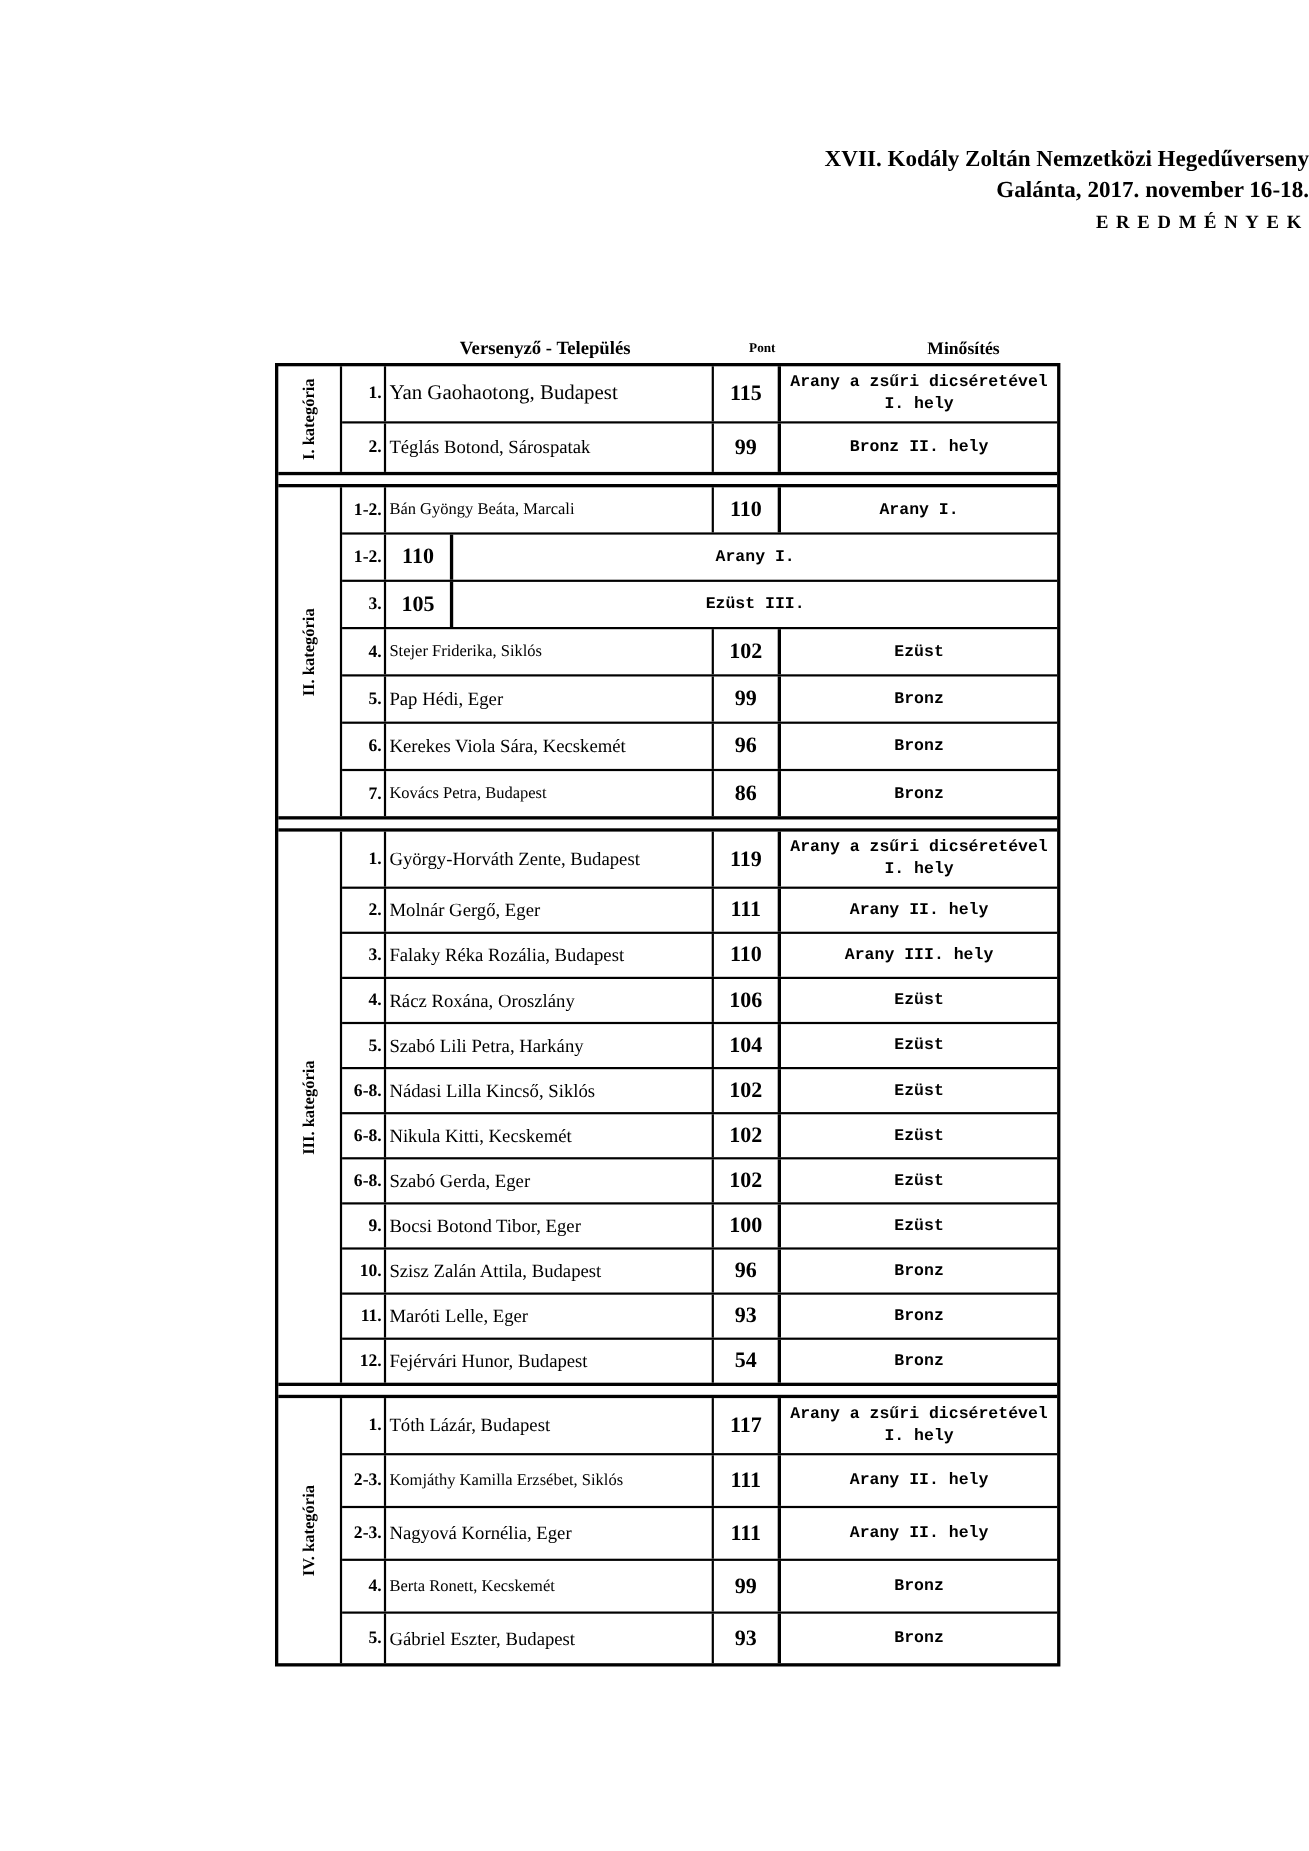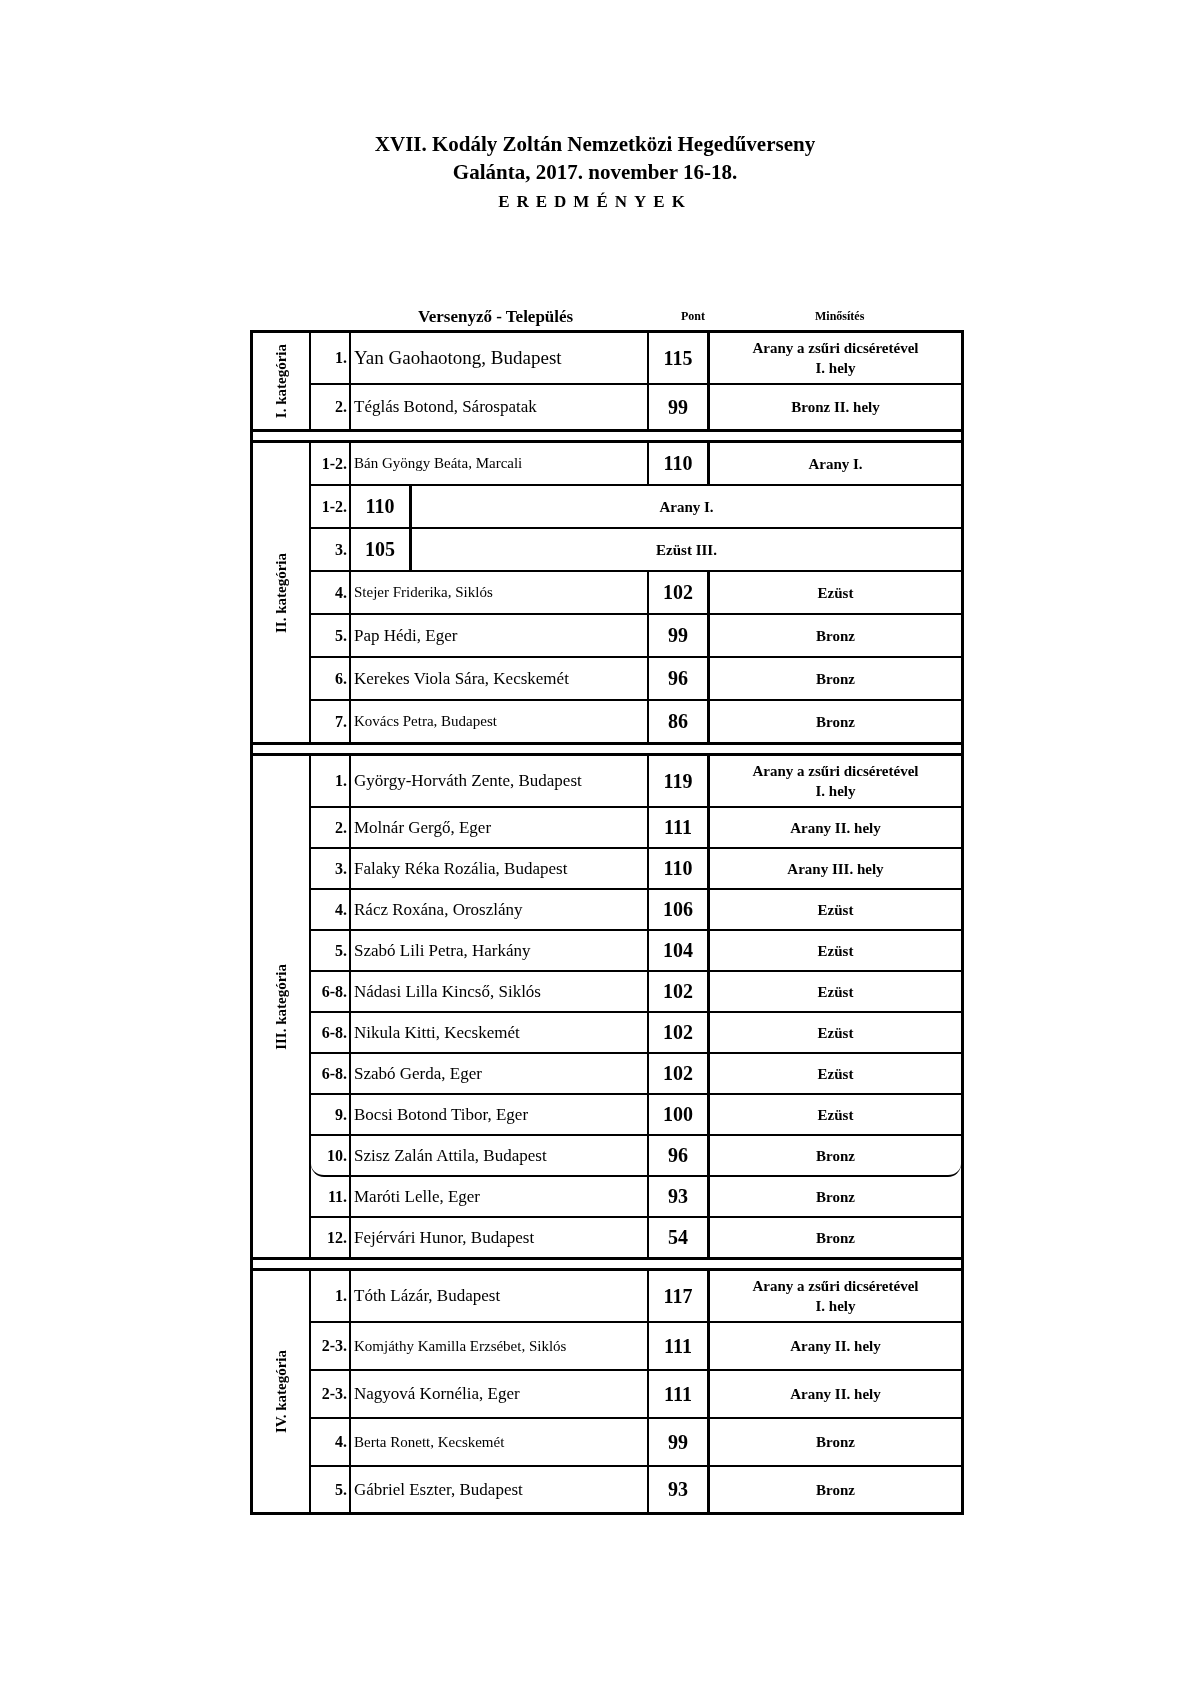--- a/index.html
+++ b/index.html
@@ -1,41 +1,41 @@
 <!DOCTYPE html>
 <html><head>
 <meta charset="utf-8">
 <style>
   html, body { margin: 0; padding: 0; background: #ffffff; }
   body { width: 1190px; height: 1683px; position: relative; font-family: "Liberation Serif", "DejaVu Serif", serif; color: #000; }
-  .title { position: absolute; left: 0; width: 1190px; text-align: center; font-weight: bold; }
+  .title { position: absolute; left: 0; width: 1190px; text-align: right; font-weight: bold; }
   .t1 { top: 132px; font-size: 21px; }
   .t2 { top: 160px; font-size: 21px; }
   .t3 { top: 192px; font-size: 17px; letter-spacing: 7px; }
 
   .hdr { position: absolute; top: 307px; font-weight: bold; }
   .hdr-name { left: 418px; font-size: 17px; }
   .hdr-pont { left: 681px; font-size: 12px; top: 309px; }
-  .hdr-min { left: 815px; font-size: 12px; top: 309px; text-align: right; }
+  .hdr-min { left: 843px; font-size: 16px; top: 309px; text-align: right; }
 
   .tbl { position: absolute; left: 250px; top: 330px; width: 714px; border: 3px solid #000; box-sizing: border-box; }
   .sec { display: flex; border-bottom: 3px solid #000; }
   .sec:last-child { border-bottom: none; }
   .gap { height: 8px; border-bottom: 3px solid #000; }
   .cat { width: 56px; border-right: 2px solid #000; display: flex; align-items: center; justify-content: center; flex-shrink: 0; }
   .cat span { writing-mode: vertical-rl; transform: rotate(180deg); font-weight: bold; font-size: 15px; white-space: nowrap; }
   .rows { flex: 1; }
   .row { display: flex; border-bottom: 2px solid #000; }
   .row:last-child { border-bottom: none; }
   .rank { width: 36px; border-right: 2px solid #000; text-align: right; padding-right: 2px; font-weight: bold; font-size: 16px; display: flex; align-items: center; justify-content: flex-end; flex-shrink: 0; }
   .name { width: 298px; border-right: 2px solid #000; padding-left: 3px; font-size: 17px; display: flex; align-items: center; flex-shrink: 0; box-sizing: border-box; text-align: right; }
   .name.small { font-size: 15px; }
   .name.big { font-size: 19px; }
   .pts { width: 58px; border-right: 3px solid #000; text-align: center; font-weight: bold; font-size: 20px; display: flex; align-items: center; justify-content: center; flex-shrink: 0; }
-  .res { flex: 1; text-align: center; font-family: Liberation Serif, serif; font-weight: bold; font-size: 15px; display: flex; align-items: center; justify-content: center; line-height: 20px; white-space: pre-line; }
+  .res { flex: 1; text-align: center; font-family: Liberation Mono, monospace; font-weight: bold; font-size: 15px; display: flex; align-items: center; justify-content: center; line-height: 20px; white-space: pre-line; }
 </style>
 </head>
 <body>
 
 <div class="title t1">XVII. Kodály Zoltán Nemzetközi Hegedűverseny</div>
 <div class="title t2">Galánta, 2017. november 16-18.</div>
 <div class="title t3">EREDMÉNYEK</div>
 
 <div class="hdr hdr-name">Versenyző - Település</div>
 <div class="hdr hdr-pont">Pont</div>
@@ -164,21 +164,21 @@
           <div class="name">Szabó Gerda, Eger</div>
           <div class="pts">102</div>
           <div class="res">Ezüst</div>
         </div>
         <div class="row" style="height: 39px;">
           <div class="rank">9.</div>
           <div class="name">Bocsi Botond Tibor, Eger</div>
           <div class="pts">100</div>
           <div class="res">Ezüst</div>
         </div>
-        <div class="row" style="height: 39px; border-radius: 13px;">
+        <div class="row" style="height: 39px;">
           <div class="rank">10.</div>
           <div class="name">Szisz Zalán Attila, Budapest</div>
           <div class="pts">96</div>
           <div class="res">Bronz</div>
         </div>
         <div class="row" style="height: 39px;">
           <div class="rank">11.</div>
           <div class="name">Maróti Lelle, Eger</div>
           <div class="pts">93</div>
           <div class="res">Bronz</div>

